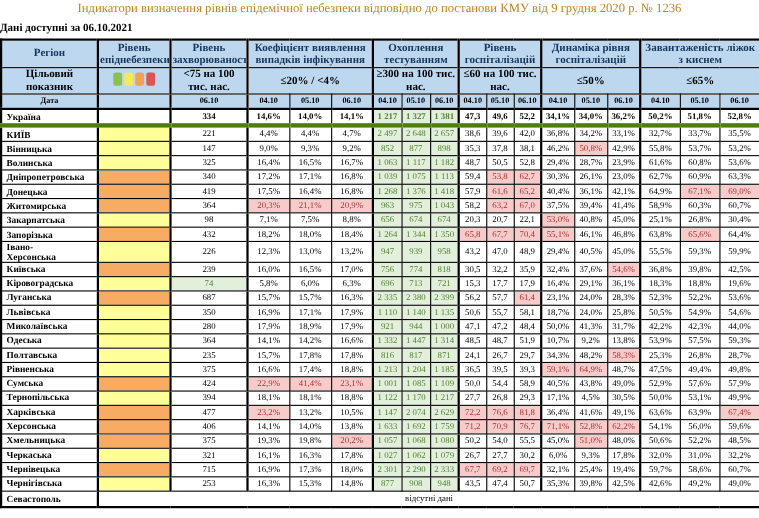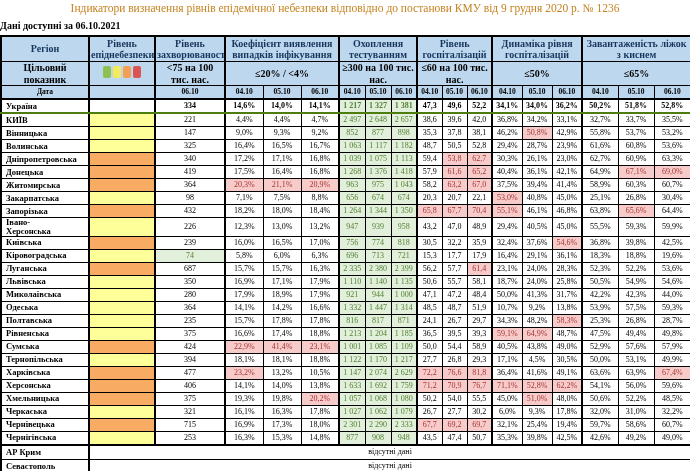--- a/index.html
+++ b/index.html
@@ -42,21 +42,21 @@
   thead tr.r3 th{height:12px;color:#000;}
   thead tr.r3 th{font-size:7.5px;margin-top:11px;}
   .gb{border-left:2px solid #000;}
   thead tr:last-child th{border-bottom:2px solid #000;}
   tbody td{height:12px;font-size:8px;line-height:1.05;}
   td.region{
     text-align:left;font-weight:bold;font-size:8.5px;padding-left:4px;
     white-space:pre-line;
   }
   tr.bold-row td{font-weight:bold;}
-  tr.bold-row td{border-bottom:2px solid #4d7c0f;}
+  tr.bold-row td{border-bottom:4px solid #4d7c0f;}
   td.lv-yellow{background:var(--yellow,#FFFF99);}
   td.lv-orange{background:var(--orange,#F8AC63);}
   td.lv-none{background:#fff;}
   td.c-green{background:var(--green_bg,#E2EFDA);color:var(--green_text,#538135);}
   td.c-red{background:var(--red_bg,#F8CBCB);color:var(--red_text,#A33532);}
   td.nodata{font-size:8px;border-left:2px solid #000;}
   tr.nd-first td{border-top:2px solid #000;}
   tr.nd-row td{height:13px;}
   .legend-cell .bars{display:inline-flex;gap:2px;align-items:center;}
   .legend-cell .bars span{
@@ -659,24 +659,20 @@
           <td class="val gb">43,5</td>
           <td class="val">47,4</td>
           <td class="val">50,7</td>
           <td class="val gb">35,3%</td>
           <td class="val">39,8%</td>
           <td class="val">42,5%</td>
           <td class="val gb">42,6%</td>
           <td class="val">49,2%</td>
           <td class="val">49,0%</td>
         </tr>
-        <tr class="nd-row nd-first">
-          <td class="region">АР Крим</td>
-          <td colspan="17" class="nodata">відсутні дані</td>
-        </tr>
         <tr class="nd-row">
           <td class="region">Севастополь</td>
           <td colspan="17" class="nodata">відсутні дані</td>
         </tr>
       </tbody>
   </table>
 
 </div>
 
 </body></html>

